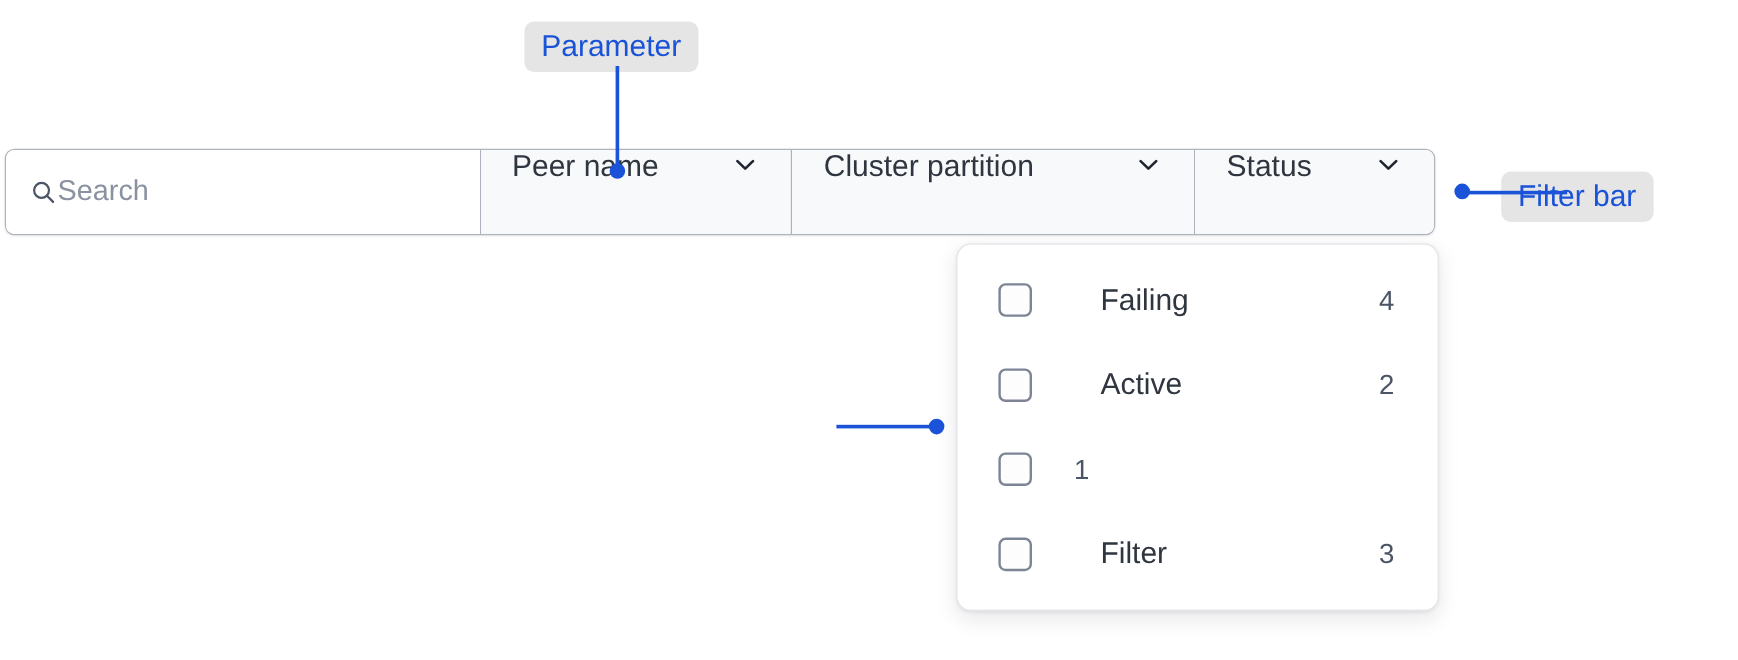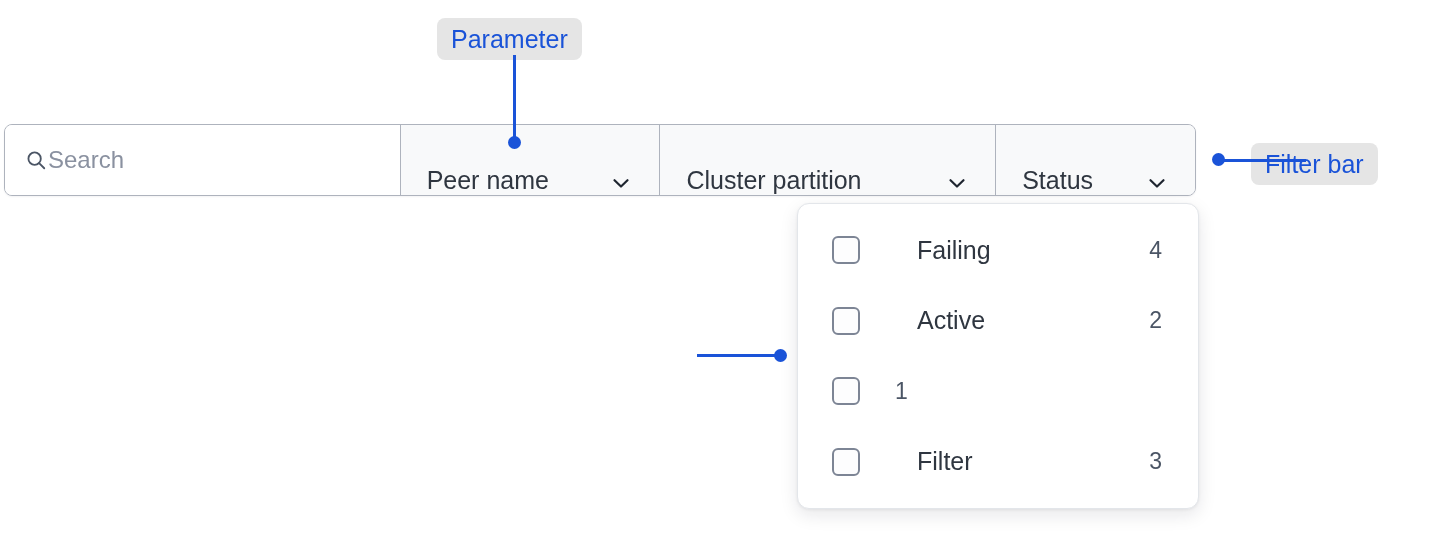--- a/index.html
+++ b/index.html
@@ -63,21 +63,21 @@
     padding: 0;
     min-width: 0;
   }
   .search-input::placeholder {
     color: #8a91a0;
     opacity: 1;
   }
 
   .filter-cell {
     display: flex;
-    align-items: flex-end;
+    align-items: flex-start;
     justify-content: space-between;
     gap: 18px;
     padding: 0 26px;
     background: #f8f9fa;
     border-right: 1px solid #aeb3bd;
     box-sizing: border-box;
     cursor: pointer;
     user-select: none;
   }
   .filter-cell:last-child { border-right: 0; }

